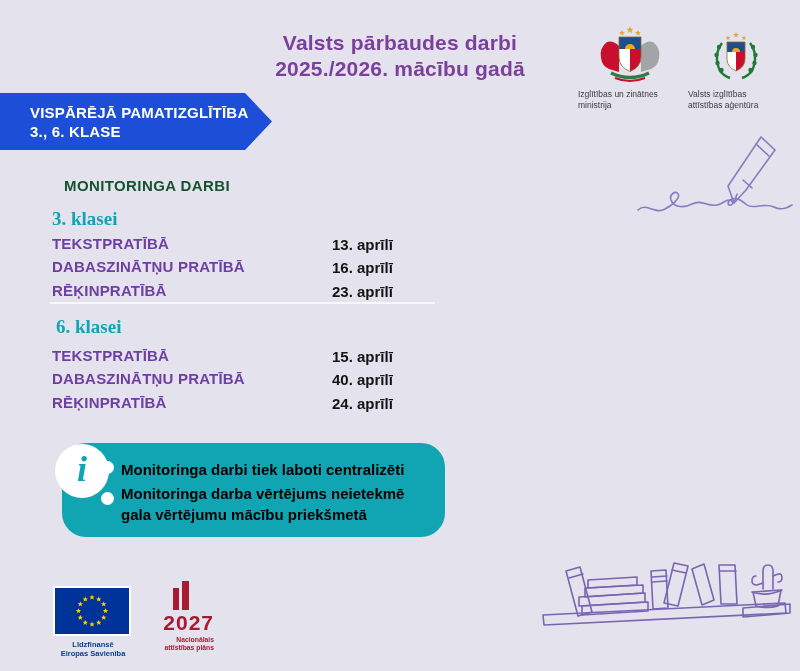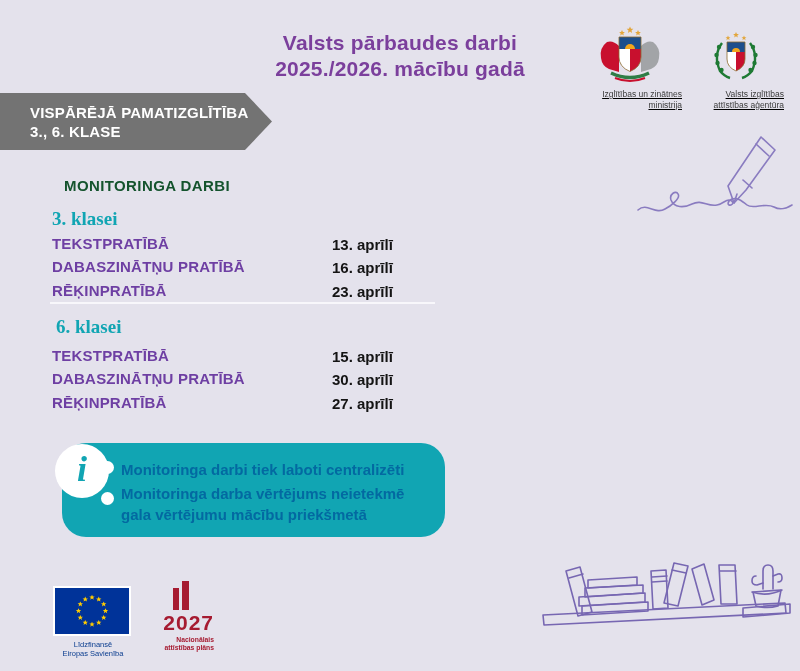--- a/index.html
+++ b/index.html
@@ -11,30 +11,30 @@
   }
 
   
   .title {
     position: absolute; left: 180px; top: 30px; width: 440px;
     text-align: center; color: #7B3F9C; font-weight: bold;
     font-size: 21px; line-height: 26px; letter-spacing: 0.2px;
   }
 
   
-  .logo-block { position: absolute; text-align: right; text-decoration: underline; }
+  .logo-block { position: absolute; text-align: left; }
   .logo-ministry { left: 578px; top: 26px; width: 104px; }
   .logo-agency  { left: 688px; top: 30px; width: 96px; }
   .logo-block svg { display: block; margin: 0 auto; }
   .logo-caption { margin-top: 5px; font-size: 8.5px; line-height: 10.5px; color: #3C3C3C; }
 
   
   .banner {
     position: absolute; left: 0; top: 93px; width: 272px; height: 57px;
-    background: #737373;
+    background: #1d4ed8;
     clip-path: polygon(0 0, 245px 0, 272px 50%, 245px 100%, 0 100%);
     color: #FFFFFF; font-weight: bold; font-size: 15px; line-height: 19px;
     padding: 10px 0 0 30px; letter-spacing: 0.2px;
   }
 
   
   .schedule-heading {
     position: absolute; left: 64px; top: 177px;
     color: #14532d; font-weight: bold; font-size: 15px; letter-spacing: 0.4px;
   }
@@ -74,30 +74,30 @@
     font-family: "Liberation Serif", serif; font-style: italic; font-weight: bold;
     font-size: 36px; color: #11A5B3; line-height: 1; transform: translateY(-2px);
   }
   .bullet-dot {
     position: absolute; width: 13px; height: 13px; border-radius: 50%;
     background: #FFFFFF;
   }
   .bullet-dot-1 { left: 101px; top: 461px; }
   .bullet-dot-2 { left: 101px; top: 492px; }
   .bullet-text {
-    position: absolute; left: 121px; color: #0369a1; font-weight: bold;
+    position: absolute; left: 121px; color: #000000; font-weight: bold;
     font-size: 15px; line-height: 21px;
   }
   .bullet-text-1 { top: 459px; width: 310px; }
   .bullet-text-2 { top: 483px; width: 308px; }
 
   
   .eu-block { position: absolute; left: 53px; top: 586px; width: 80px; text-align: center; }
   .eu-flag { display: block; border: 2px solid #FFFFFF; }
-  .eu-caption { margin-top: 4px; font-size: 7.5px; line-height: 9px; font-weight: normal; color: #0A3D8F; }
+  .eu-caption { margin-top: 4px; font-size: 7.5px; line-height: 9px; font-weight: bold; color: #0A3D8F; }
   .ndp-block { position: absolute; left: 142px; top: 578px; width: 72px; text-align: right; }
   .ndp-bars { position: relative; height: 34px; }
   .ndp-bar { position: absolute; background: #A61B31; }
   .ndp-bar-short { left: 31px; top: 10px; width: 5.5px; height: 22px; }
   .ndp-bar-tall  { left: 40px; top: 3px;  width: 6.5px; height: 29px; }
   .ndp-number { font-weight: bold; font-size: 21px; letter-spacing: 1px; color: #A61B31; line-height: 22px; }
   .ndp-caption { margin-top: 2px; font-size: 6.8px; line-height: 8.2px; font-weight: bold; color: #A61B31; }
 
   
   .pen-art { position: absolute; left: 635px; top: 136px; }
@@ -198,25 +198,25 @@
   <div class="separator"></div>
 
   <div class="grade-heading grade-2">6. klasei</div>
   <div class="rows rows-2">
     <div class="sched-row">
       <span class="subject">TEKSTPRATĪBĀ</span>
       <span class="date">15. aprīlī</span>
     </div>
     <div class="sched-row">
       <span class="subject">DABASZINĀTŅU PRATĪBĀ</span>
-      <span class="date">30. aprīlī</span>
+      <span class="date">40. aprīlī</span>
     </div>
     <div class="sched-row">
       <span class="subject">RĒĶINPRATĪBĀ</span>
-      <span class="date">27. aprīlī</span>
+      <span class="date">24. aprīlī</span>
     </div>
   </div>
 
   <div class="info-box"></div>
   <div class="info-circle">
     <span class="info-i">i</span>
   </div>
   <div class="bullet-dot bullet-dot-1"></div>
   <div class="bullet-text bullet-text-1">Monitoringa darbi tiek laboti centralizēti</div>
   <div class="bullet-dot bullet-dot-2"></div>

